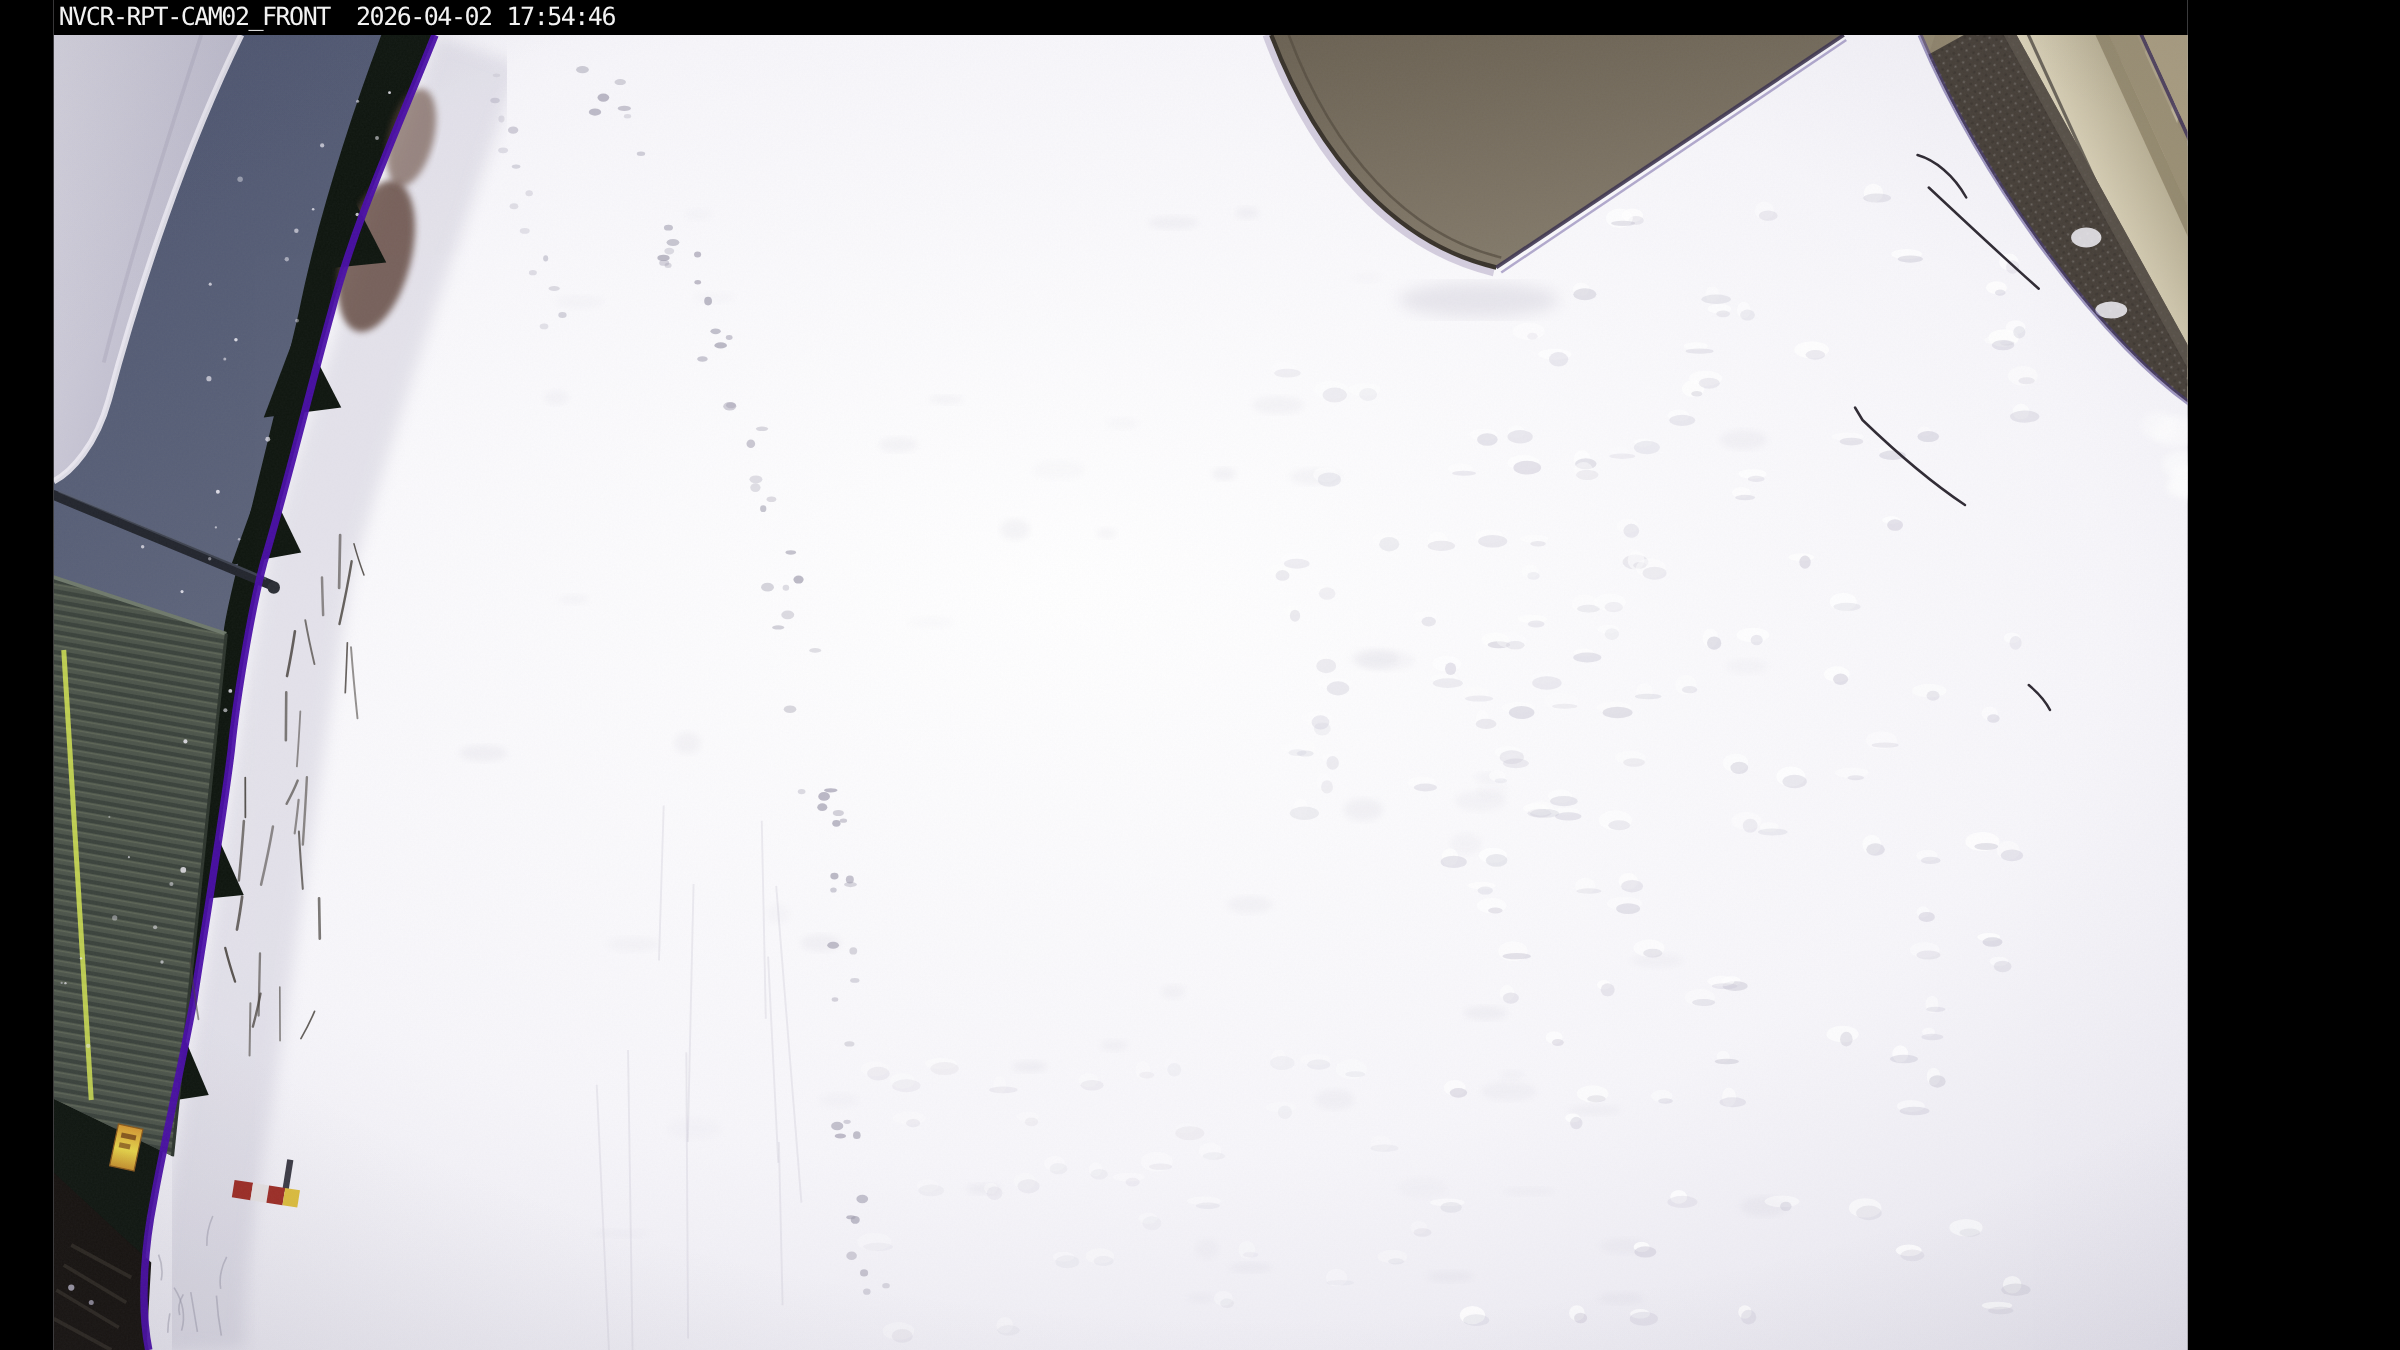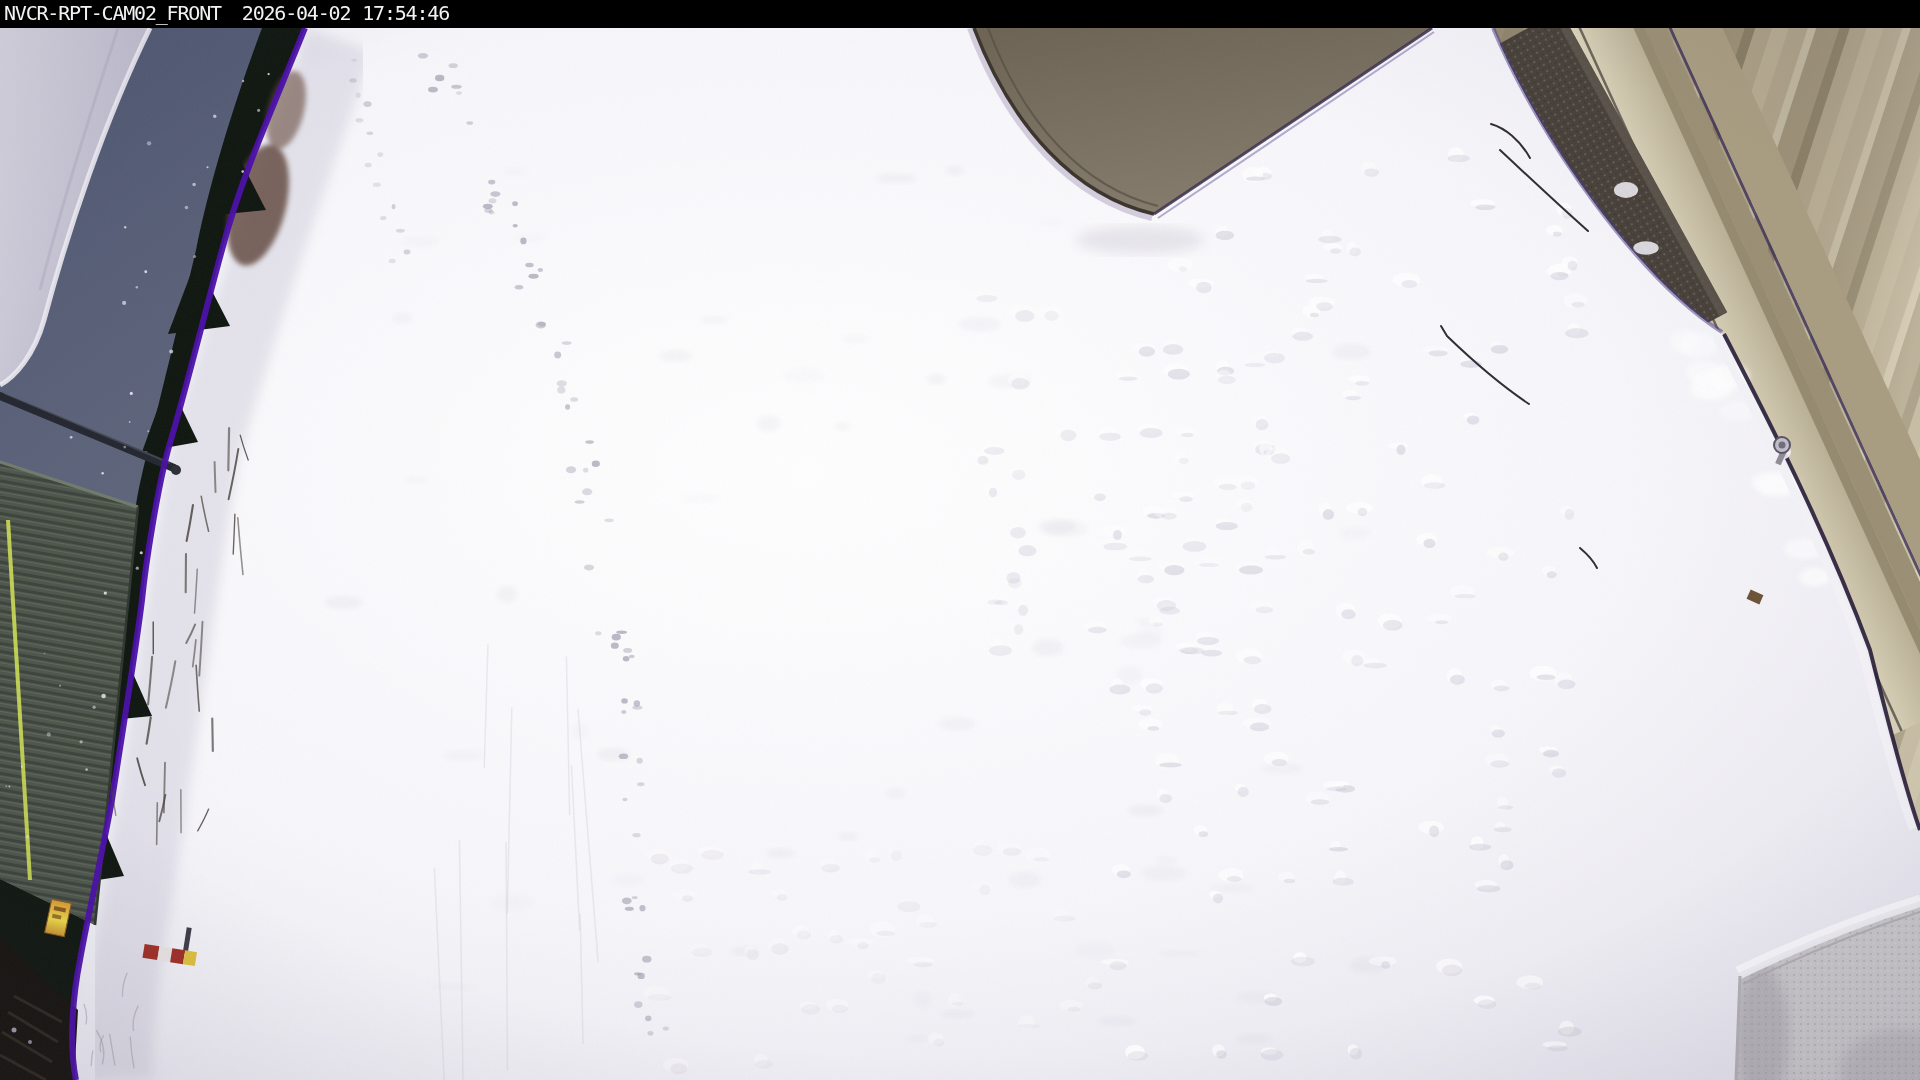--- a/index.html
+++ b/index.html
@@ -1,17 +1,17 @@
 <!DOCTYPE html>
 <html style="--c-topbar-bg: #000000; --c-topbar-text: #f2f2f2; --c-sky: #4a526b; --c-slope: #c6c4d3; --c-trees: #0f160f; --c-fringe: #4a0ea8; --c-container: #4d554b; --c-sign-orange: #d89a32; --c-antenna: #23262e; --c-gate-red: #9e2e26; --c-gate-white: #e6e2e2; --c-gate-yellow: #ddbe3e; --c-roof: #7b7262; --c-concrete: #474039; --c-beam: #d5ccb3; --c-wall-mid: #a1957a; --c-seam-dark: #251b36; --c-barrel: #c7c4c9; --c-snow-highlight: #f2f1f6;"><head>
 <meta charset="utf-8">
 <style>
   html,body{margin:0;padding:0;background:#000;}
-  .screen{position:relative;width:1920px;height:1080px;overflow:hidden;
-          background:#e9e7ef;font-family:"DejaVu Sans Mono","Liberation Mono",monospace;}
+  .screen{position:relative;width:1707px;height:1080px;overflow:hidden;
+          background:#e9e7ef;font-family:"DejaVu Sans Mono","Liberation Mono",monospace;margin-left:43px;}
   .topbar{position:absolute;top:0;left:0;width:1920px;height:28px;
           background:var(--c-topbar-bg,#000);color:var(--c-topbar-text,#f2f2f2);
           font-size:20px;font-weight:500;letter-spacing:-1.2px;line-height:27px;
           white-space:nowrap;z-index:5;}
   .topbar .cam{margin-left:4px;}
   .topbar .date{margin-left:21px;}
   .topbar .time{margin-left:12px;}
   .scene{position:absolute;top:28px;left:0;width:1920px;height:1052px;}
   .scene svg{display:block;}
 </style>

